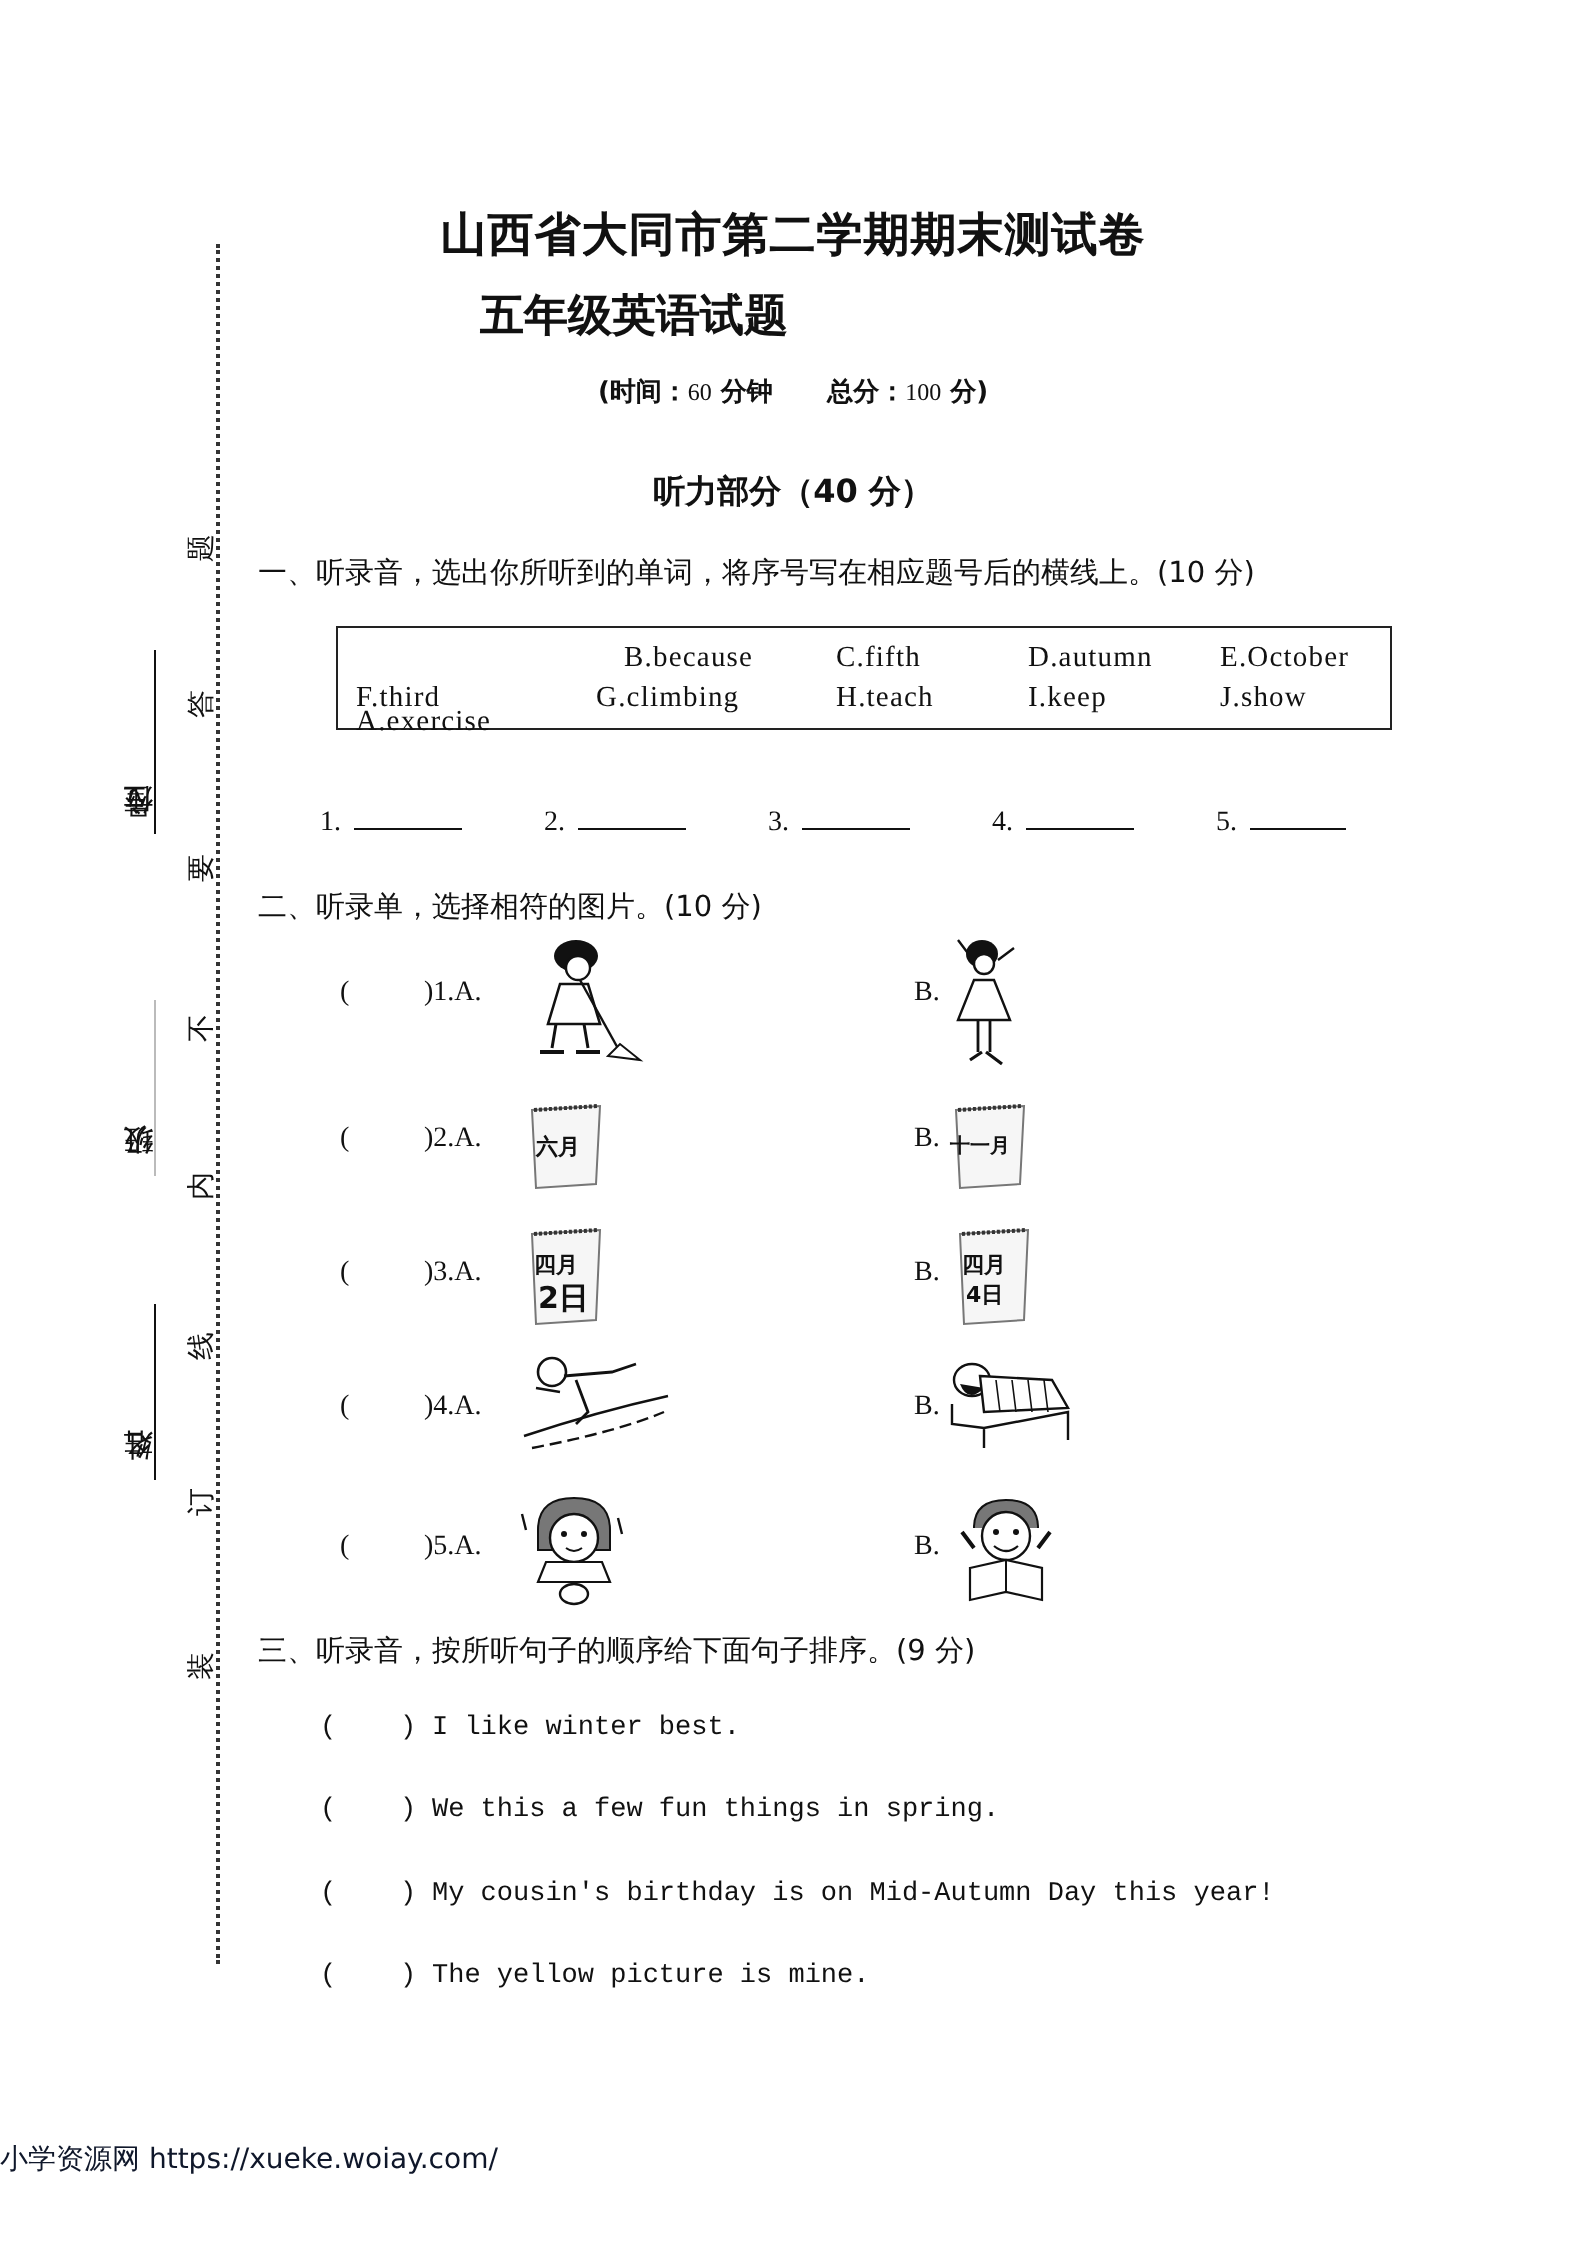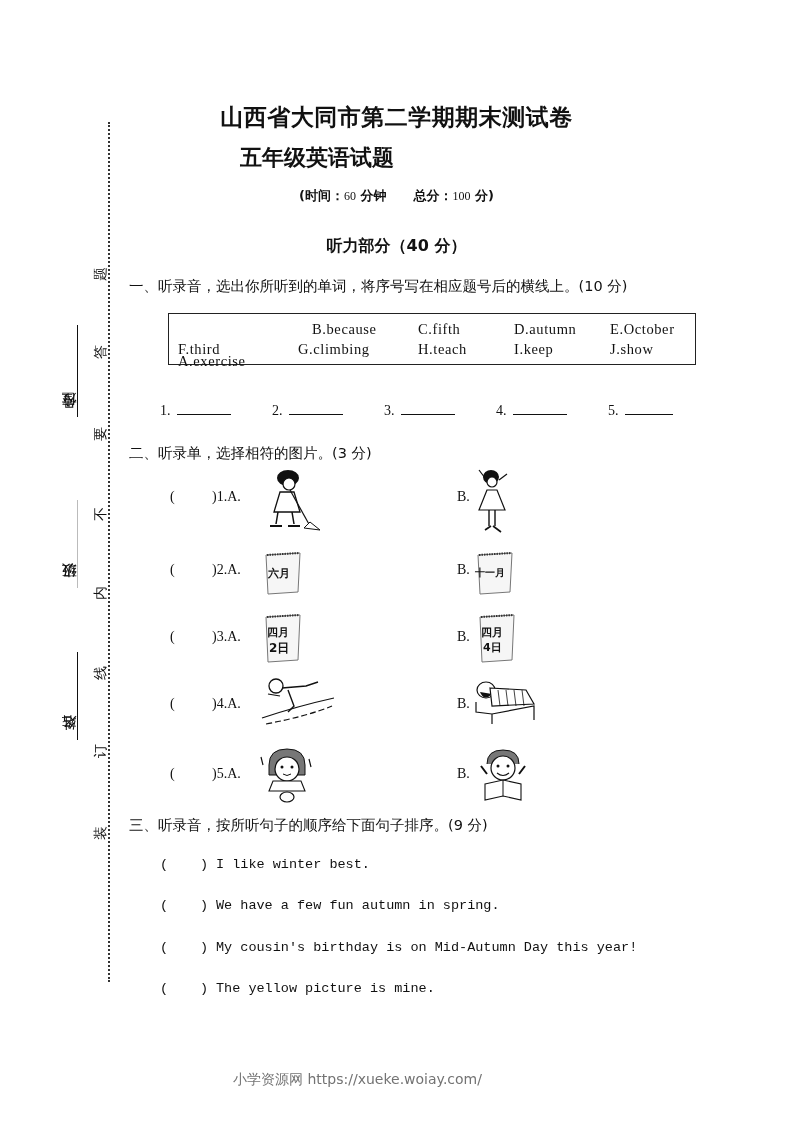--- a/index.html
+++ b/index.html
@@ -20,21 +20,21 @@
   .paren { position:absolute; }
   .sent { position:absolute; left:160px; font-family:"Liberation Mono", monospace; font-size:13.5px; }
   .sent .p1 { position:absolute; left:0; }
   .sent .p2 { position:absolute; left:40px; }
   .sent .t { position:absolute; left:56px; white-space:nowrap; }
   .dots { left:108px; top:122px; width:0; height:860px; border-left:2px dotted #333; }
   .vtext { position:absolute; writing-mode:vertical-rl; transform:rotate(180deg); font-size:15px; }
   .vmark { position:absolute; left:93px; font-size:14px; transform:rotate(-90deg); width:16px; text-align:center; }
   .vline { position:absolute; left:77px; width:0; border-left:1.2px solid #111; }
   .vline.grey { border-left-color:#bbb; }
-  .footer { left:0; width:715px; top:1071px; text-align:center; font-size:14px; color:#737373; }
+  .footer { left:0; width:715px; top:1071px; font-size:14px; color:#0f172a; }
   .calendar { position:absolute; width:36px; height:40px; }
 </style>
 </head>
 <body>
 
 <div class="abs title1">山西省大同市第二学期期末测试卷</div>
 <div class="abs title2">五年级英语试题</div>
 <div class="abs meta">
   <span>(时间：</span><span class="num">60</span> <span>分钟</span>
   &nbsp;&nbsp;&nbsp;&nbsp;
@@ -72,21 +72,21 @@
   <span class="wordcell" style="left:345px; top:27px;">I.keep</span>
   <span class="wordcell" style="left:441px; top:27px;">J.show</span>
 </div>
 
 <div class="blank-item" style="left:160px;"><span>1.</span><span class="blank-line"></span></div>
 <div class="blank-item" style="left:272px;"><span>2.</span><span class="blank-line"></span></div>
 <div class="blank-item" style="left:384px;"><span>3.</span><span class="blank-line"></span></div>
 <div class="blank-item" style="left:496px;"><span>4.</span><span class="blank-line"></span></div>
 <div class="blank-item" style="left:608px;"><span>5.</span><span class="blank-line" style="width:48px;"></span></div>
 
-<div class="abs qhead" style="top:444px;">二、听录单，选择相符的图片。(3 分)</div>
+<div class="abs qhead" style="top:444px;">二、听录单，选择相符的图片。(10 分)</div>
 
 <div class="pic-row" style="left:170px; top:489px;">
   <span class="paren" style="left:0;">(</span>
   <span class="paren" style="left:42px;">)1.A.</span>
 </div>
 <svg class="abs" style="left:262px; top:468px;" width="60" height="64" viewBox="0 0 60 64">
   <ellipse cx="26" cy="10" rx="11" ry="8" fill="#111"></ellipse>
   <circle cx="27" cy="16" r="6" fill="#fff" stroke="#111" stroke-width="1.2"></circle>
   <path d="M18 24 L12 44 L38 44 L32 24 Z" fill="#fff" stroke="#111" stroke-width="1.3"></path>
   <path d="M16 44 L14 56 M30 44 L32 56" stroke="#111" stroke-width="1.5"></path>
@@ -127,21 +127,21 @@
 <div class="pic-row" style="left:170px; top:629px;">
   <span class="paren" style="left:0;">(</span>
   <span class="paren" style="left:42px;">)3.A.</span>
 </div>
 <div class="calendar abs" style="left:262px; top:614px;">
   <svg width="40" height="50" viewBox="0 0 40 50" style="position:absolute;left:0;top:0;">
       <path d="M4 3 L38 1 L36 46 L6 48 Z" fill="#f6f6f6" stroke="#777" stroke-width="1"></path>
       <path d="M5 3 L37 1" stroke="#333" stroke-width="2" stroke-dasharray="1.5 1"></path>
     </svg>
   <span style="position:absolute; left:5px; top:11px; font-size:11px; font-weight:bold;">四月</span>
-  <span style="position:absolute; left:7px; top:26px; font-size:12px; font-weight:bold;">2日</span>
+  <span style="position:absolute; left:7px; top:26px; font-size:15px; font-weight:bold;">2日</span>
 </div>
 <span class="abs" style="left:457px; top:629px; font-family:'Liberation Serif',serif; font-size:14px;">B.</span>
 <div class="calendar abs" style="left:476px; top:614px;">
   <svg width="40" height="50" viewBox="0 0 40 50" style="position:absolute;left:0;top:0;">
       <path d="M4 3 L38 1 L36 46 L6 48 Z" fill="#f6f6f6" stroke="#777" stroke-width="1"></path>
       <path d="M5 3 L37 1" stroke="#333" stroke-width="2" stroke-dasharray="1.5 1"></path>
     </svg>
   <span style="position:absolute; left:5px; top:11px; font-size:11px; font-weight:bold;">四月</span>
   <span style="position:absolute; left:7px; top:26px; font-size:11px; font-weight:bold;">4日</span>
 </div>
@@ -196,21 +196,21 @@
 <div class="abs qhead" style="top:816px;">三、听录音，按所听句子的顺序给下面句子排序。(9 分)</div>
 
 <div class="sent" style="top:857px;">
   <span class="p1">(</span>
   <span class="p2">)</span>
   <span class="t">I like winter best.</span>
 </div>
 <div class="sent" style="top:898px;">
   <span class="p1">(</span>
   <span class="p2">)</span>
-  <span class="t">We have a few fun autumn in spring.</span>
+  <span class="t">We this a few fun things in spring.</span>
 </div>
 <div class="sent" style="top:940px;">
   <span class="p1">(</span>
   <span class="p2">)</span>
   <span class="t">My cousin's birthday is on Mid-Autumn Day this year!</span>
 </div>
 <div class="sent" style="top:981px;">
   <span class="p1">(</span>
   <span class="p2">)</span>
   <span class="t">The yellow picture is mine.</span>

